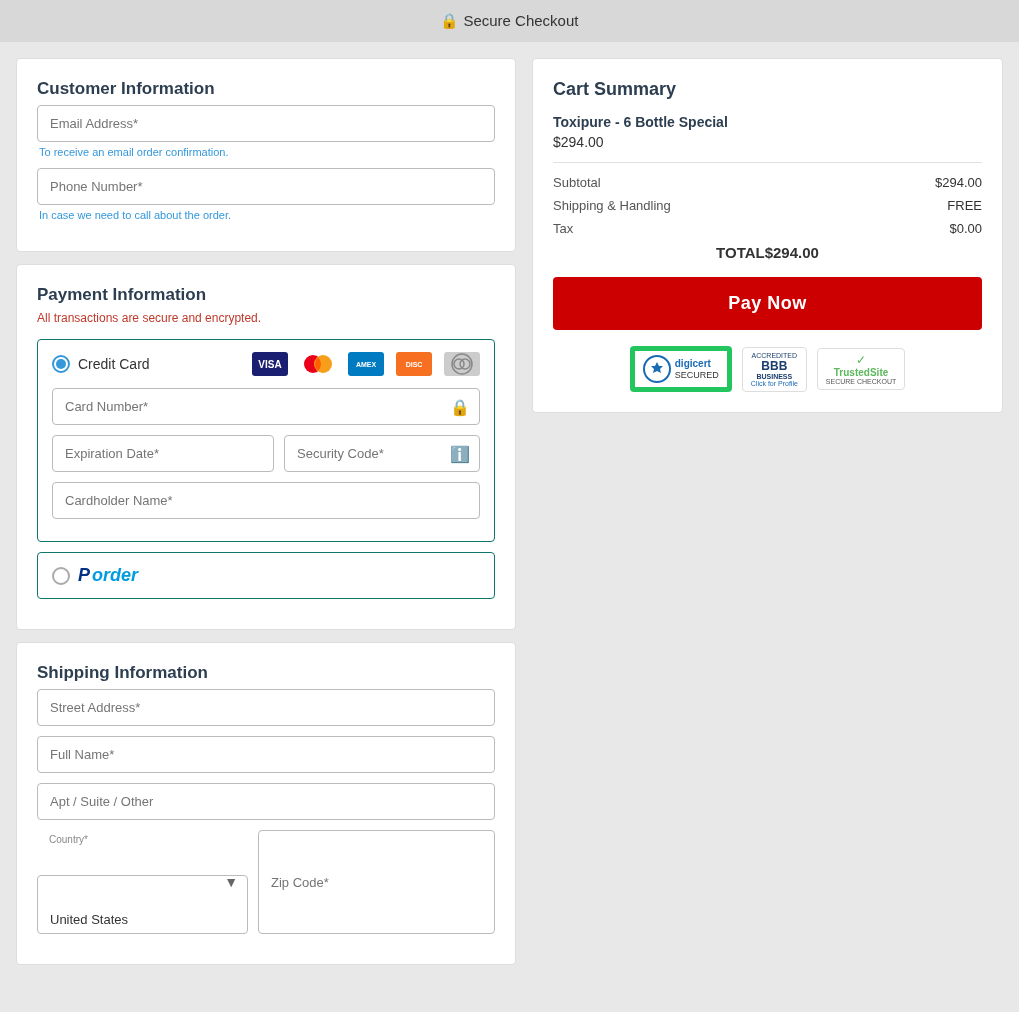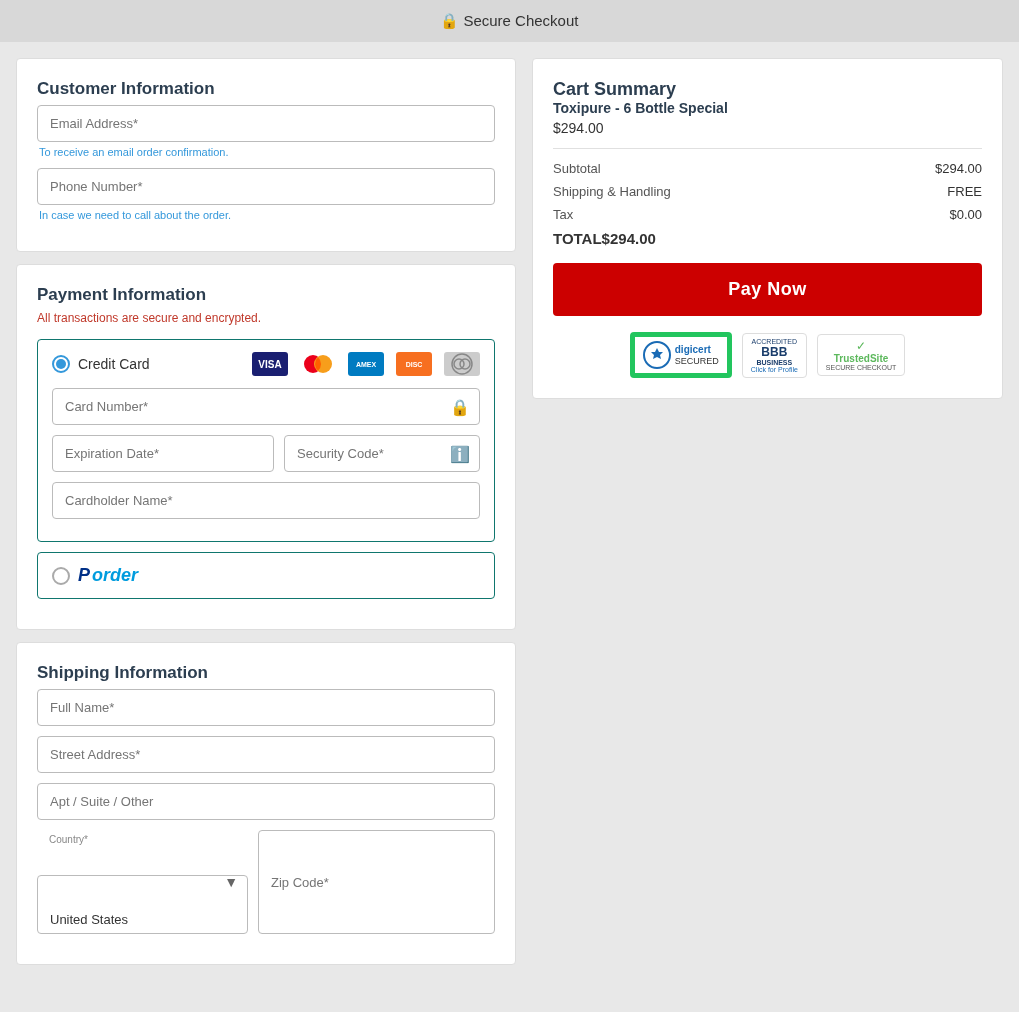--- a/index.html
+++ b/index.html
@@ -239,20 +239,21 @@
       transform: translateY(-50%);
       color: #666;
       pointer-events: none;
     }
 
     
     .cart-title {
       font-size: 18px;
       font-weight: bold;
       color: #2c3e50;
+      margin-bottom: 14px;
     }
 
     .cart-product-name {
       font-size: 14px;
       font-weight: bold;
       color: #2c3e50;
       margin-bottom: 4px;
     }
 
     .cart-product-price {
@@ -273,21 +274,21 @@
       margin-bottom: 8px;
       font-size: 13px;
       color: #555;
     }
 
     .cart-line.free .val { color: #333; }
     .cart-line .val { color: #333; }
 
     .cart-total {
       display: flex;
-      justify-content: flex-start;
+      justify-content: center;
       font-size: 15px;
       font-weight: bold;
       color: #333;
       margin-bottom: 16px;
     }
 
     .pay-now-btn {
       width: 100%;
       background: #cc0000;
       color: white;
@@ -460,25 +461,25 @@
             </div>
           </label>
         </div>
       </div>
     </div>
 
     <div class="card">
       <div class="section-title">Shipping Information</div>
 
       <div class="input-group">
+        <input class="form-input" type="text" placeholder="Street Address*" style="">
+      </div>
+
+      <div class="input-group">
         <input class="form-input" type="text" placeholder="Full Name*" style="">
-      </div>
-
-      <div class="input-group">
-        <input class="form-input" type="text" placeholder="Street Address*" style="">
       </div>
 
       <div class="input-group">
         <input class="form-input" type="text" placeholder="Apt / Suite / Other" style="">
       </div>
 
       <div class="two-col input-group">
         <div class="country-select-wrap" style="flex:1; position:relative;">
           <span class="country-label">Country*</span>
           <select>

